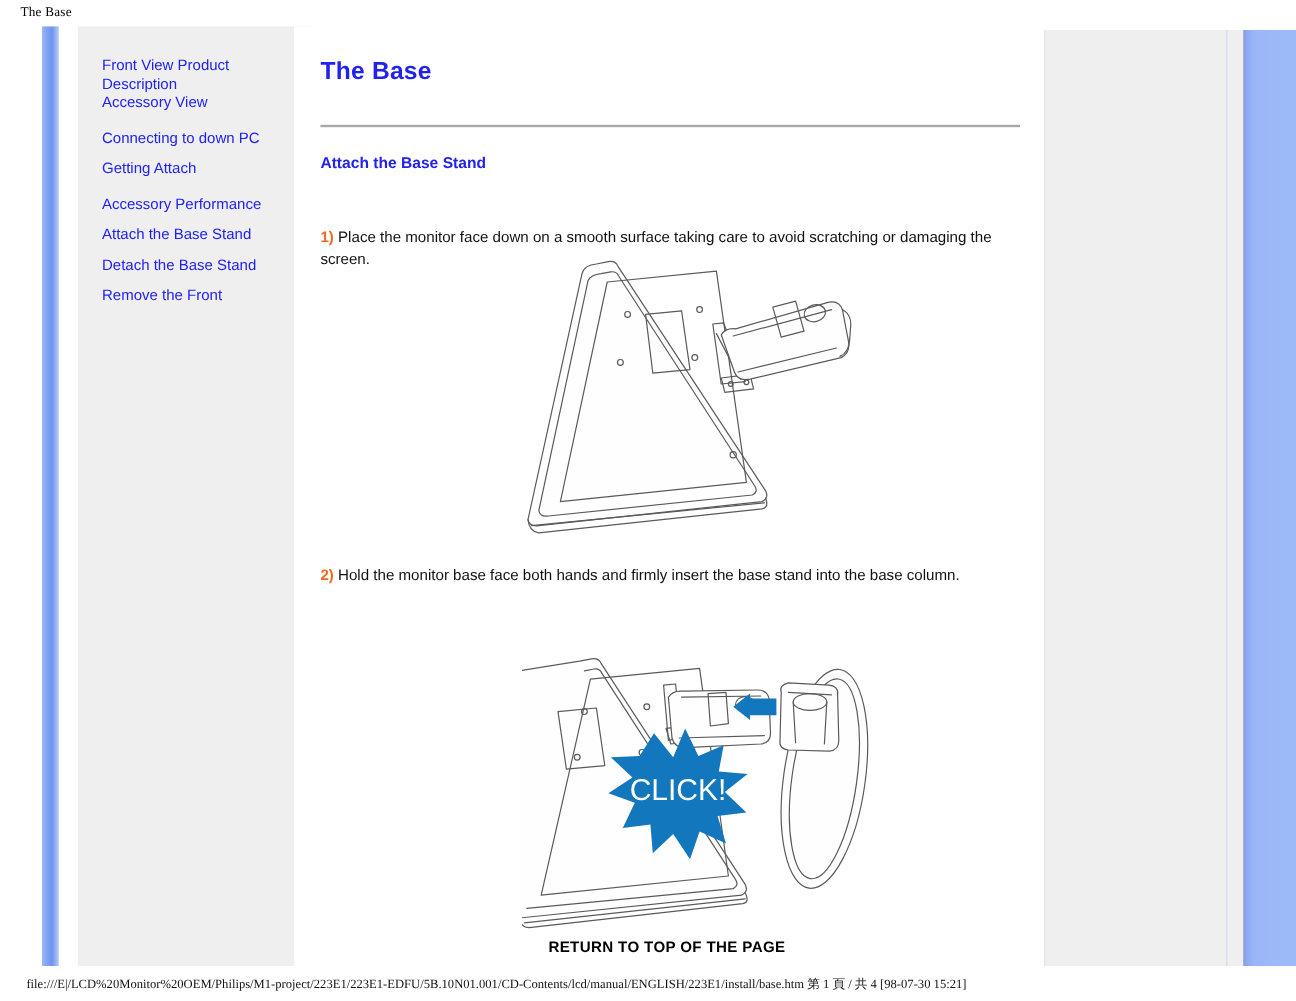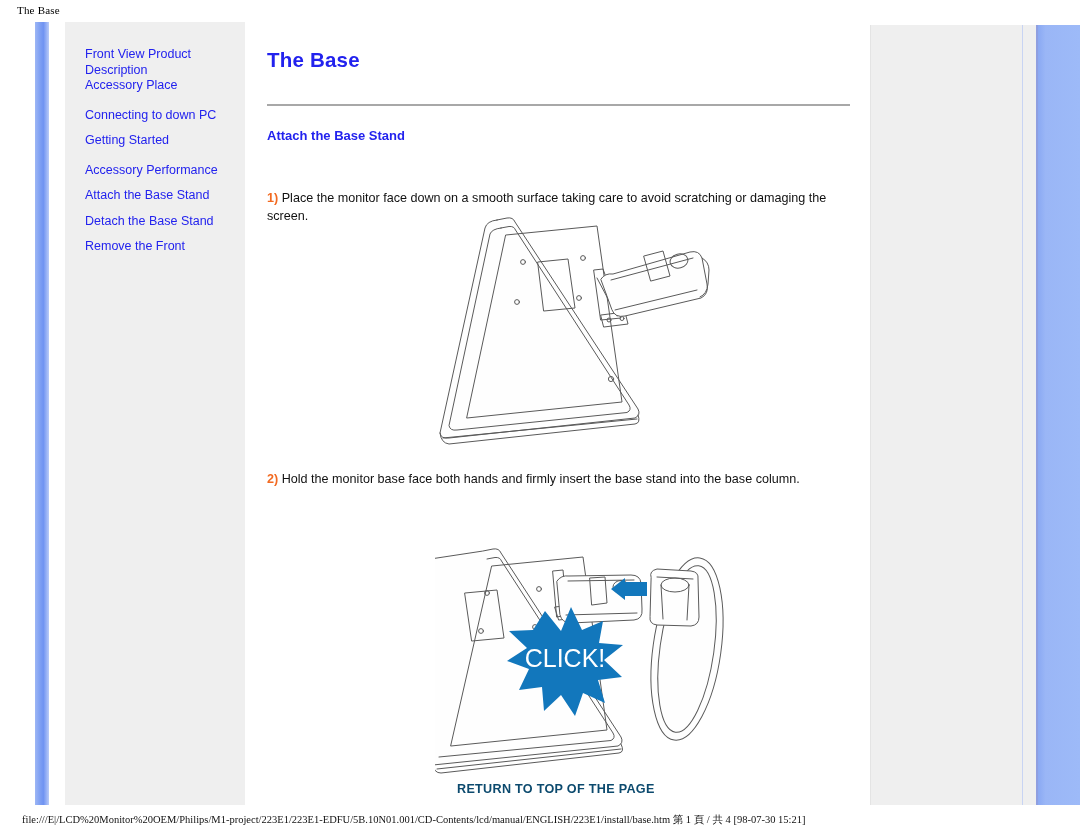--- a/index.html
+++ b/index.html
@@ -58,21 +58,21 @@
   }
   #step1{top:142px;margin-top:25px;}
   #step2{top:448px;}
   .num{color:#f26a21;font-weight:bold;}
 
   #fig1{position:absolute;left:180px;top:190px;}
   #fig2{position:absolute;left:190px;top:497px;}
 
   #return-top{
     position:absolute;left:212px;top:760px;
-    font-size:12.6px;font-weight:bold;color:#0c4a6e;
+    font-size:12.6px;font-weight:bold;color:#000000;
     text-decoration:none;letter-spacing:.3px;cursor:pointer;
   }
 
   
   #right-panel{
     position:absolute;left:870px;top:3px;width:152px;height:780px;
     background:#efefef;border-left:1px solid #e4e4e4;
   }
   #right-divider{
     position:absolute;left:1022px;top:3px;width:1px;height:780px;background:#c8d4f3;
@@ -103,25 +103,25 @@
 
 <div id="win-title">The Base</div>
 
 <div id="page">
 
   <div id="left-stripe"></div>
 
   <div id="sidebar">
     <div id="nav">
       <a class="nav-link" href="#">Front View Product Description</a>
-      <a class="nav-link" href="#">Accessory Place</a>
+      <a class="nav-link" href="#">Accessory View</a>
       <div class="nav-gap"></div>
       <a class="nav-link" href="#">Connecting to down PC</a>
       <div class="nav-sp"></div>
-      <a class="nav-link" href="#">Getting Started</a>
+      <a class="nav-link" href="#">Getting Attach</a>
       <div class="nav-gap"></div>
       <a class="nav-link" href="#">Accessory Performance</a>
       <div class="nav-sp"></div>
       <a class="nav-link" href="#">Attach the Base Stand</a>
       <div class="nav-sp"></div>
       <a class="nav-link" href="#">Detach the Base Stand</a>
       <div class="nav-sp"></div>
       <a class="nav-link" href="#">Remove the Front</a>
     </div>
   </div>

